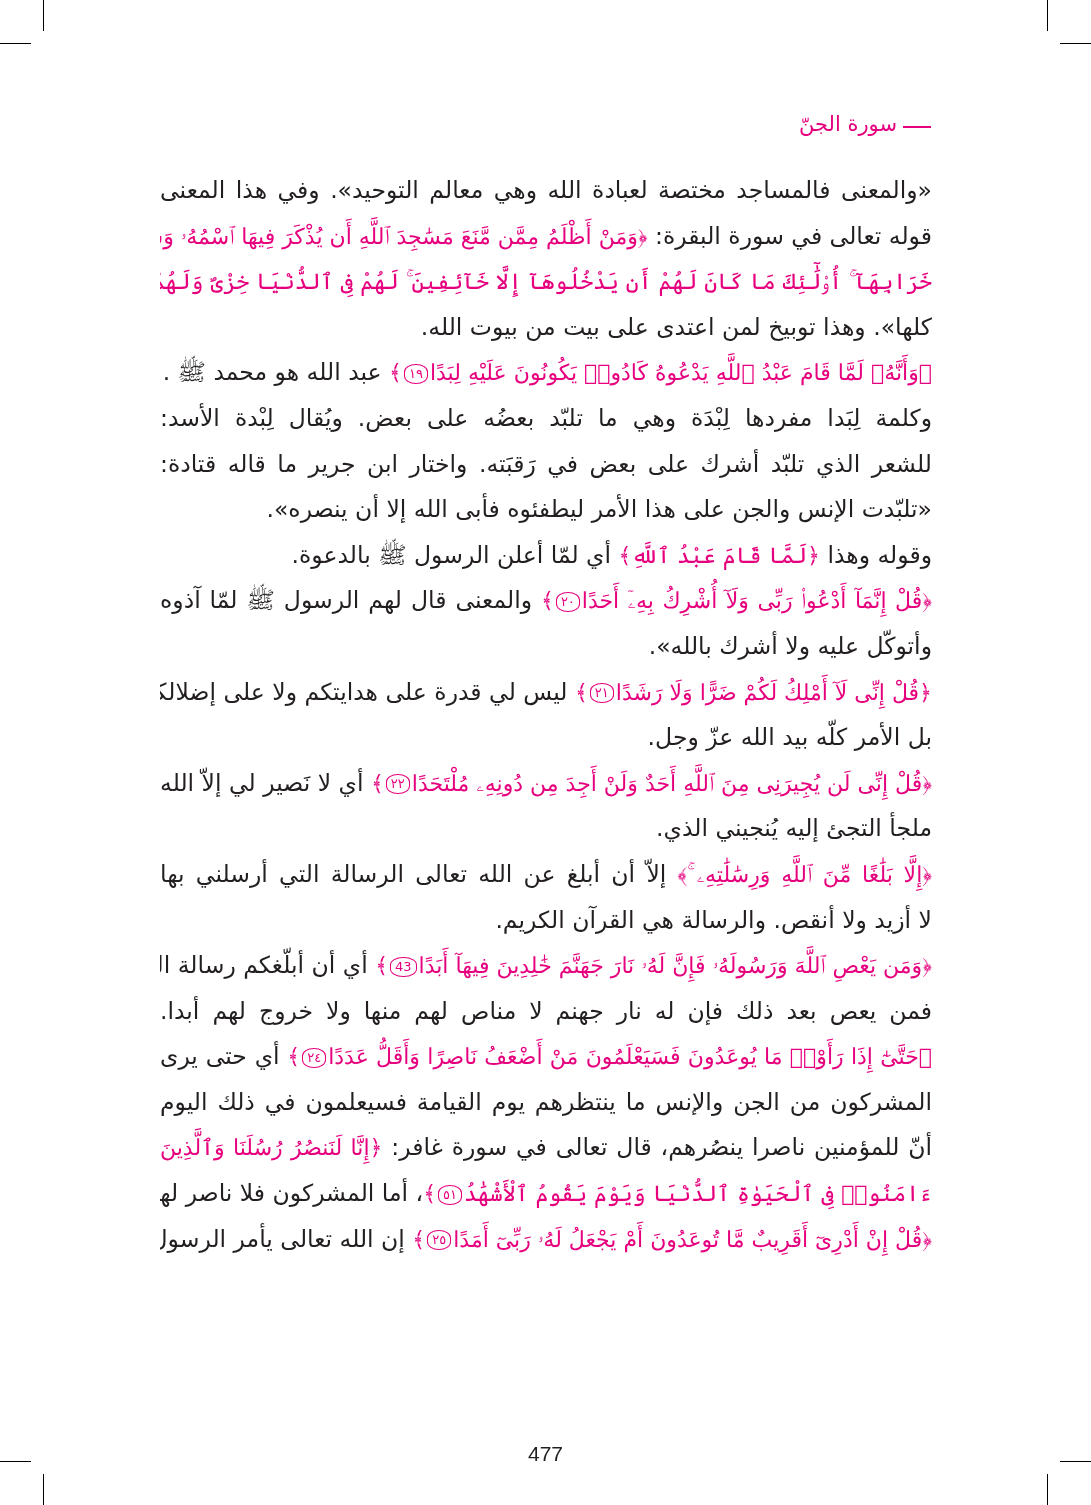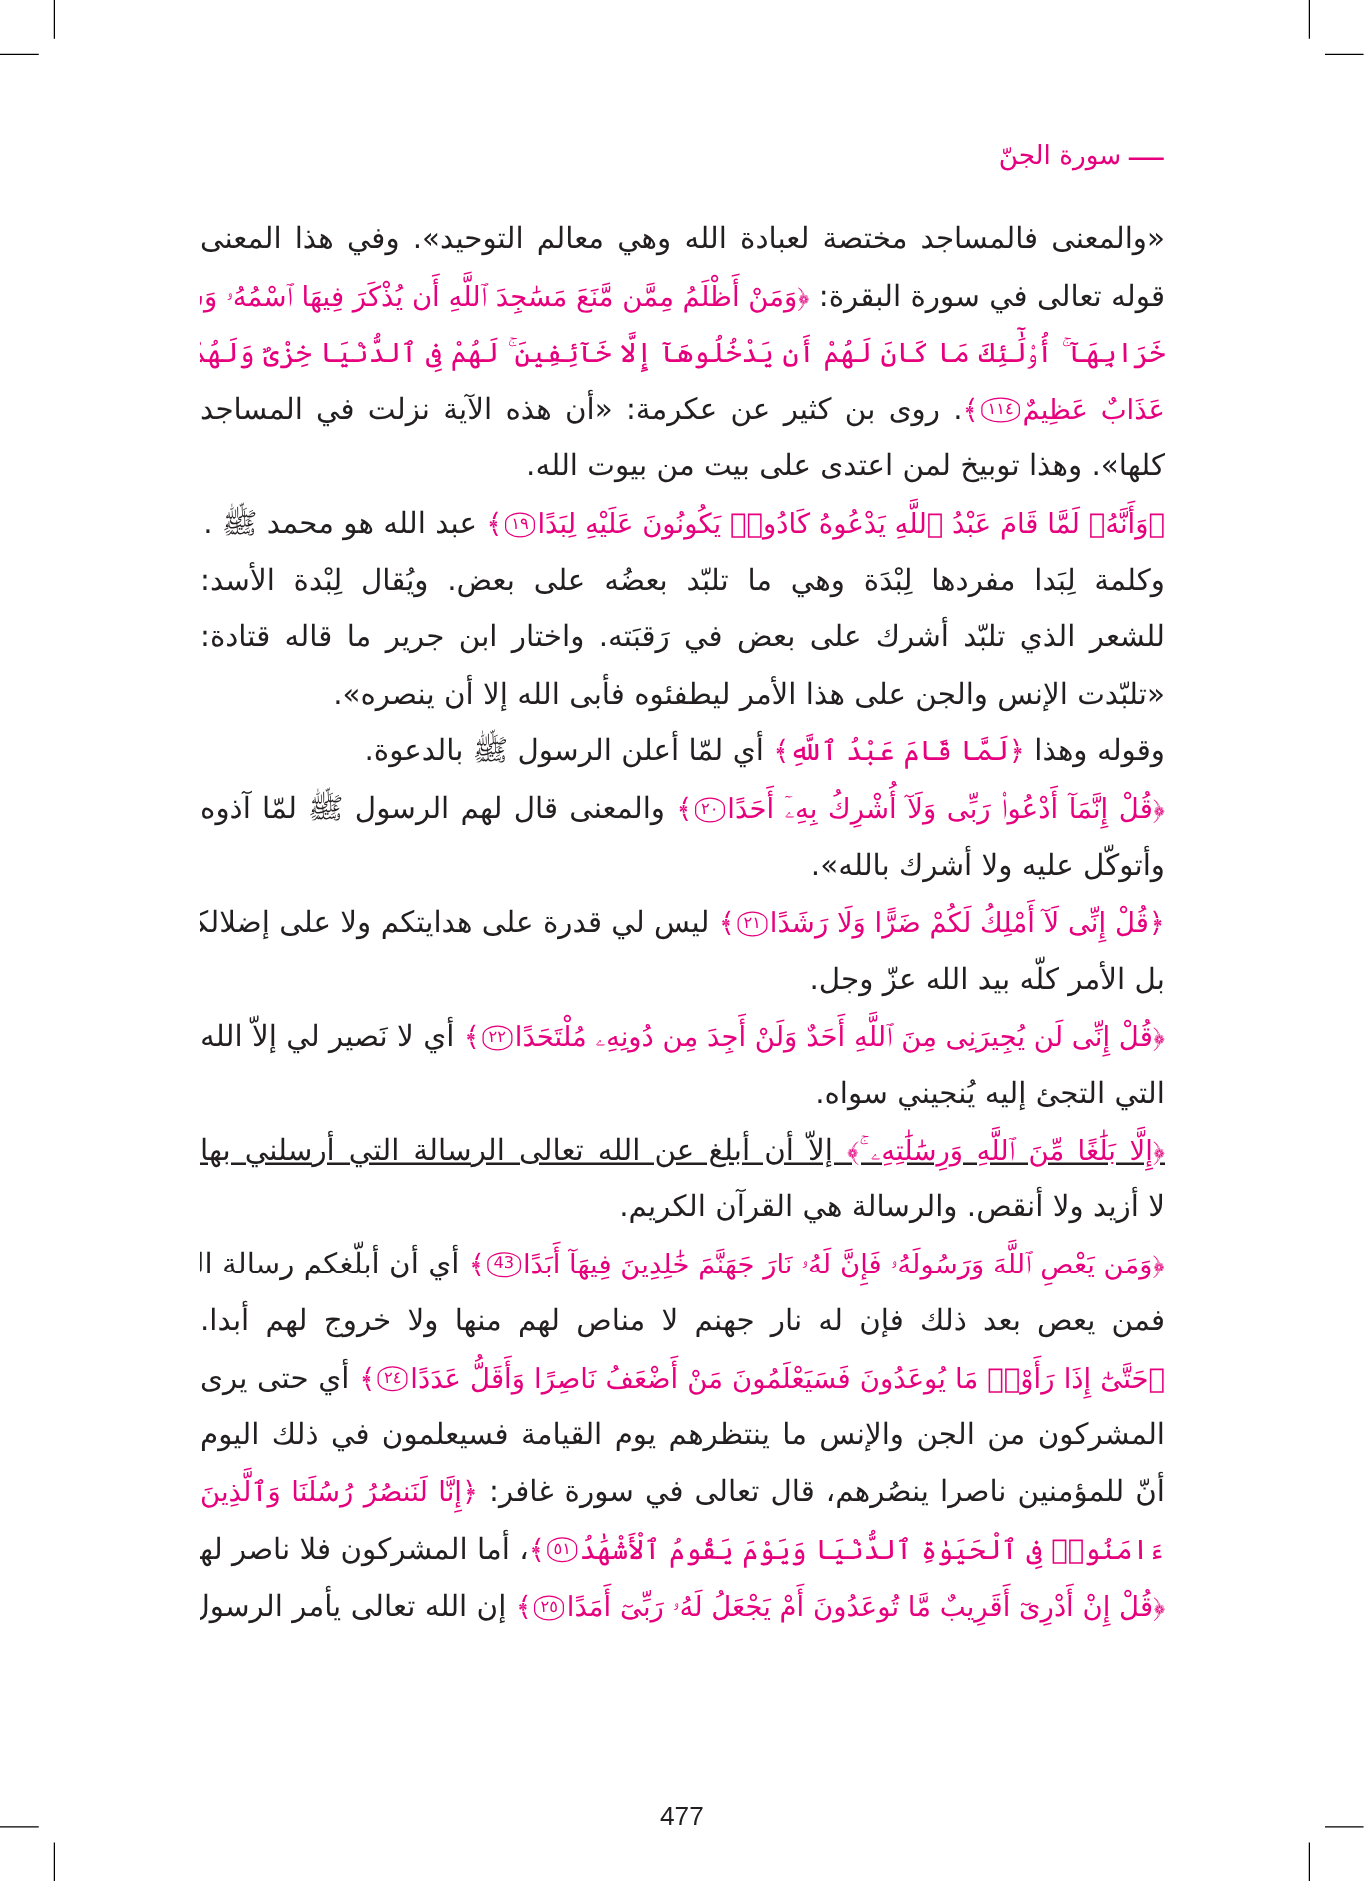--- a/index.html
+++ b/index.html
@@ -36,34 +36,33 @@
 
 <div class="header">
   <span class="header-rule"></span>
   <span class="header-title">سورة الجنّ</span>
 </div>
 
 <div class="content" id="content">
     <span class="line"><span>«والمعنى فالمساجد مختصة لعبادة الله وهي معالم التوحيد». وفي هذا المعنى</span></span>
     <span class="line"><span>قوله تعالى في سورة البقرة: </span><span class="q">﴿وَمَنْ أَظْلَمُ مِمَّن مَّنَعَ مَسَٰجِدَ ٱللَّهِ أَن يُذْكَرَ فِيهَا ٱسْمُهُۥ وَسَعَىٰ فِى</span></span>
     <span class="line"><span class="q">خَرَابِهَآ ۚ أُو۟لَٰٓئِكَ مَا كَانَ لَهُمْ أَن يَدْخُلُوهَآ إِلَّا خَآئِفِينَ ۚ لَهُمْ فِى ٱلدُّنْيَا خِزْىٌ وَلَهُمْ فِى ٱلْءَاخِرَةِ</span></span>
-    <span class="line"><span class="q">عَذَابٌ عَظِيمٌ</span><span class="ayah">١١٤</span><span class="q">﴾</span><span>. روى بن كثير عن عكرمة: «أن هذه الآية نزلت في المساجد</span></span>
     <span class="line last"><span>كلها». وهذا توبيخ لمن اعتدى على بيت من بيوت الله.</span></span>
     <span class="line last" style="padding-right: 0px;"><span class="q">﴿وَأَنَّهُۥ لَمَّا قَامَ عَبْدُ ٱللَّهِ يَدْعُوهُ كَادُوا۟ يَكُونُونَ عَلَيْهِ لِبَدًا</span><span class="ayah">١٩</span><span class="q">﴾</span><span> عبد الله هو محمد ﷺ .</span></span>
     <span class="line"><span>وكلمة لِبَدا مفردها لِبْدَة وهي ما تلبّد بعضُه على بعض. ويُقال لِبْدة الأسد:</span></span>
     <span class="line"><span>للشعر الذي تلبّد أشرك على بعض في رَقبَته. واختار ابن جرير ما قاله قتادة:</span></span>
     <span class="line last"><span>«تلبّدت الإنس والجن على هذا الأمر ليطفئوه فأبى الله إلا أن ينصره».</span></span>
     <span class="line last"><span>وقوله وهذا </span><span class="q">﴿لَمَّا قَامَ عَبْدُ ٱللَّهِ﴾</span><span> أي لمّا أعلن الرسول ﷺ بالدعوة.</span></span>
     <span class="line" style="padding-right: 0px;"><span class="q">﴿قُلْ إِنَّمَآ أَدْعُوا۟ رَبِّى وَلَآ أُشْرِكُ بِهِۦٓ أَحَدًا</span><span class="ayah">٢٠</span><span class="q">﴾</span><span> والمعنى قال لهم الرسول ﷺ لمّا آذوه</span></span>
     <span class="line last"><span>وأتوكّل عليه ولا أشرك بالله».</span></span>
     <span class="line" style="padding-right: 0px;"><span class="q">﴿قُلْ إِنِّى لَآ أَمْلِكُ لَكُمْ ضَرًّا وَلَا رَشَدًا</span><span class="ayah">٢١</span><span class="q">﴾</span><span> ليس لي قدرة على هدايتكم ولا على إضلالكم</span></span>
     <span class="line last"><span>بل الأمر كلّه بيد الله عزّ وجل.</span></span>
     <span class="line" style="padding-right: 0px;"><span class="q">﴿قُلْ إِنِّى لَن يُجِيرَنِى مِنَ ٱللَّهِ أَحَدٌ وَلَنْ أَجِدَ مِن دُونِهِۦ مُلْتَحَدًا</span><span class="ayah">٢٢</span><span class="q">﴾</span><span> أي لا نَصير لي إلاّ الله ولا</span></span>
-    <span class="line last"><span>التي التجئ إليه يُنجيني سواه.</span></span>
-    <span class="line" style="padding-right: 0px; text-decoration: underline;"><span class="q">﴿إِلَّا بَلَٰغًا مِّنَ ٱللَّهِ وَرِسَٰلَٰتِهِۦ ۚ﴾</span><span> إلاّ أن أبلغ عن الله تعالى الرسالة التي أرسلني بها</span></span>
+    <span class="line last"><span>ملجأ التجئ إليه يُنجيني الذي.</span></span>
+    <span class="line" style="padding-right: 0px;"><span class="q">﴿إِلَّا بَلَٰغًا مِّنَ ٱللَّهِ وَرِسَٰلَٰتِهِۦ ۚ﴾</span><span> إلاّ أن أبلغ عن الله تعالى الرسالة التي أرسلني بها</span></span>
     <span class="line last"><span>لا أزيد ولا أنقص. والرسالة هي القرآن الكريم.</span></span>
     <span class="line" style="padding-right: 0px;"><span class="q">﴿وَمَن يَعْصِ ٱللَّهَ وَرَسُولَهُۥ فَإِنَّ لَهُۥ نَارَ جَهَنَّمَ خَٰلِدِينَ فِيهَآ أَبَدًا</span><span class="ayah">43</span><span class="q">﴾</span><span> أي أن أبلّغكم رسالة الله</span></span>
     <span class="line"><span>فمن يعص بعد ذلك فإن له نار جهنم لا مناص لهم منها ولا خروج لهم أبدا.</span></span>
     <span class="line" style="padding-right: 0px;"><span class="q">﴿حَتَّىٰٓ إِذَا رَأَوْا۟ مَا يُوعَدُونَ فَسَيَعْلَمُونَ مَنْ أَضْعَفُ نَاصِرًا وَأَقَلُّ عَدَدًا</span><span class="ayah">٢٤</span><span class="q">﴾</span><span> أي حتى يرى</span></span>
     <span class="line"><span>المشركون من الجن والإنس ما ينتظرهم يوم القيامة فسيعلمون في ذلك اليوم</span></span>
     <span class="line"><span>أنّ للمؤمنين ناصرا ينصُرهم، قال تعالى في سورة غافر: </span><span class="q">﴿إِنَّا لَنَنصُرُ رُسُلَنَا وَٱلَّذِينَ</span></span>
     <span class="line"><span class="q">ءَامَنُوا۟ فِى ٱلْحَيَوٰةِ ٱلدُّنْيَا وَيَوْمَ يَقُومُ ٱلْأَشْهَٰدُ</span><span class="ayah">٥١</span><span class="q">﴾</span><span>، أما المشركون فلا ناصر لهم بالكليّة.</span></span>
     <span class="line" style="padding-right: 0px;"><span class="q">﴿قُلْ إِنْ أَدْرِىٓ أَقَرِيبٌ مَّا تُوعَدُونَ أَمْ يَجْعَلُ لَهُۥ رَبِّىٓ أَمَدًا</span><span class="ayah">٢٥</span><span class="q">﴾</span><span> إن الله تعالى يأمر الرسول</span></span>
   </div>
 

